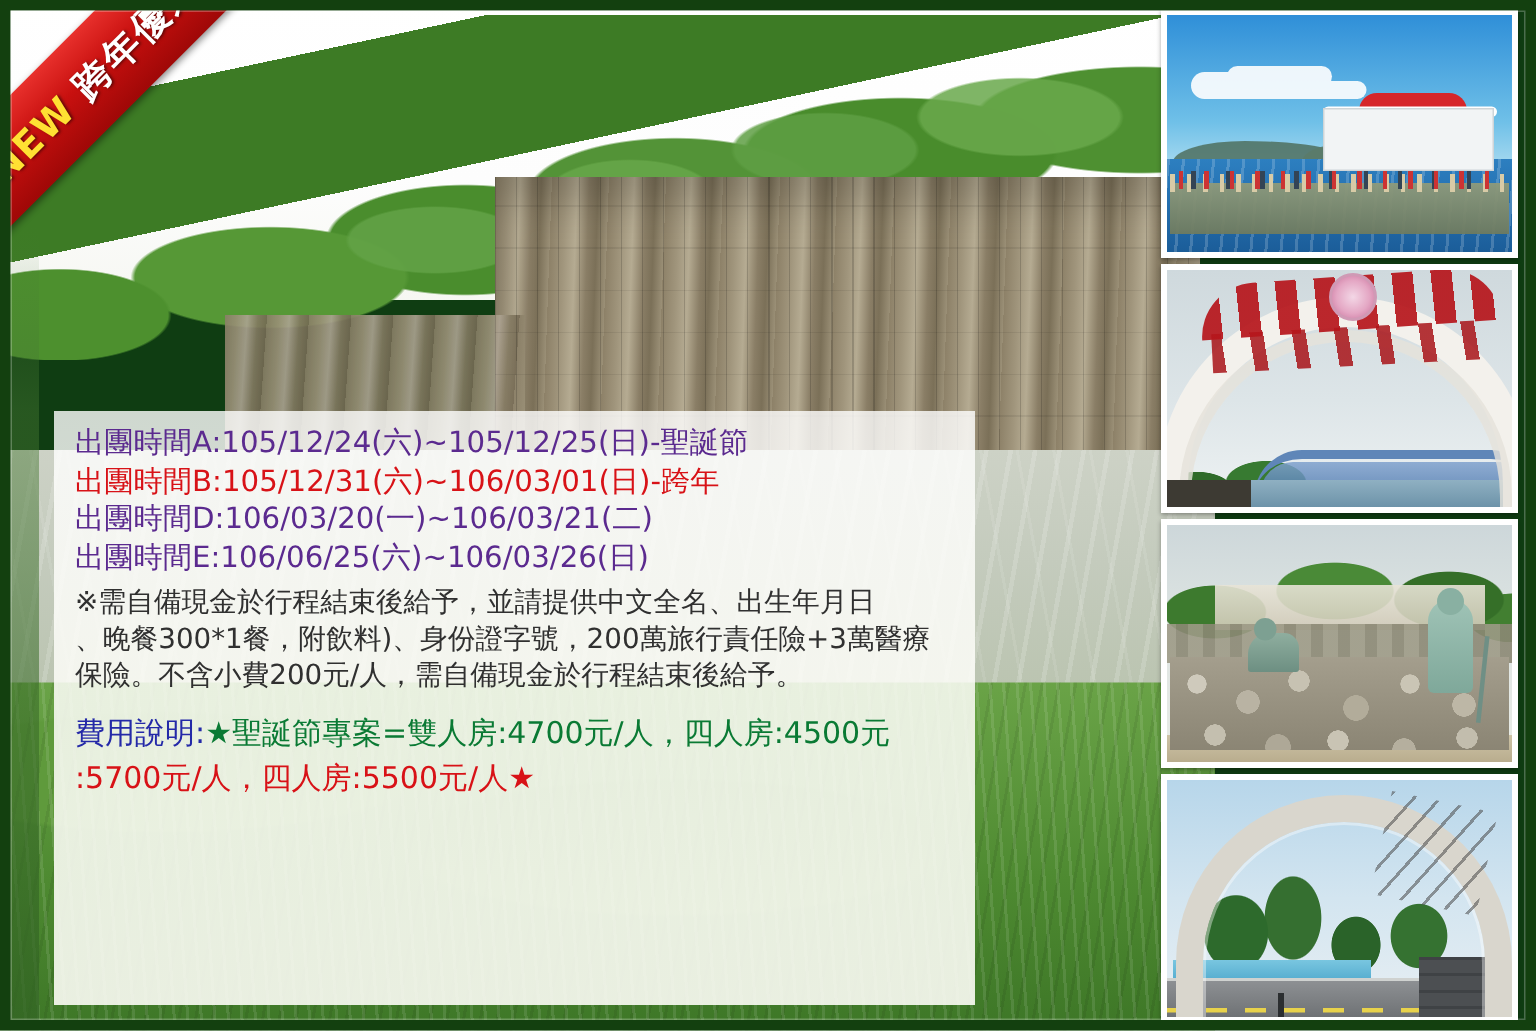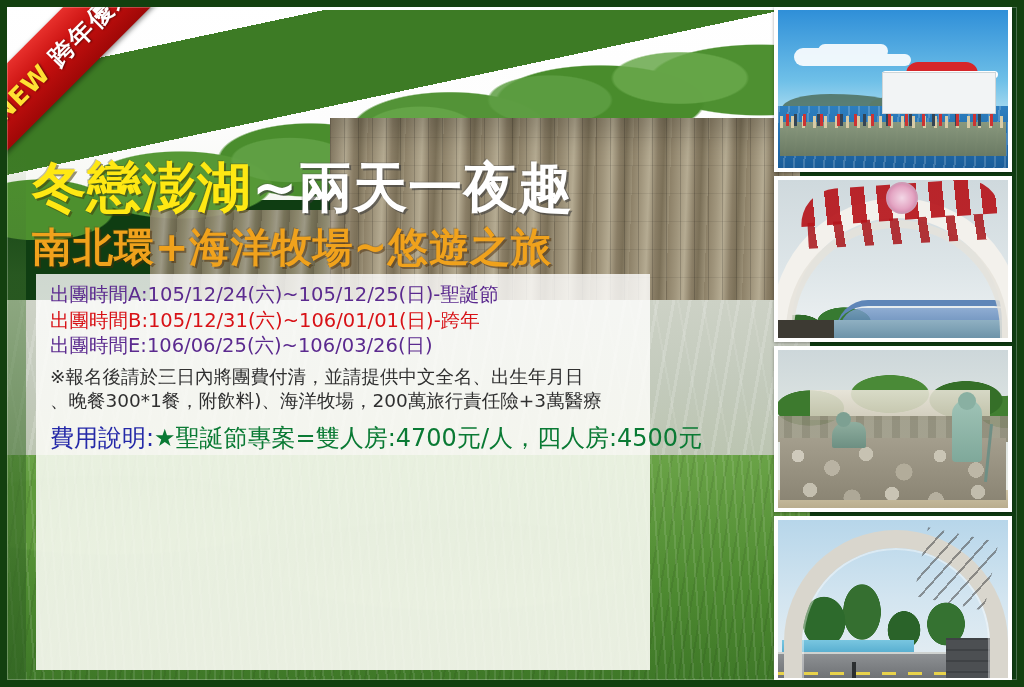--- a/index.html
+++ b/index.html
@@ -154,21 +154,21 @@
   .c-red{color:#d81217;}
   .c-blue{color:#2429a8;}
   .c-green{color:#0a7a34;}
 
   .notes{margin-top:6px;}
   .nline{
     font-size:18.5px;line-height:24.5px;color:#303030;white-space:nowrap;
   }
   .prices{margin-top:9px;}
   .pline{
-    font-size:24px;line-height:30px;white-space:nowrap;font-weight:500;
+    font-size:20px;line-height:30px;white-space:nowrap;font-weight:500;
   }
 
   
   .photos{
     position:absolute;right:8px;top:6px;width:242px;height:675px;
   }
   .photo{
     position:absolute;left:0;width:238px;
     border:4px solid #ffffff;
     box-sizing:border-box;
@@ -318,43 +318,42 @@
 
   <div class="ribbon-wrap">
     <div class="ribbon-tail-l"></div>
     <div class="ribbon-tail-r"></div>
     <div class="ribbon">
       <span class="rb-new">NEW</span>
       <span class="rb-txt">跨年優選</span>
     </div>
   </div>
 
-  <div class="headline">
-    <div class="title-main">
-      <span class="t-yellow">冬戀澎湖</span><span class="t-white">~兩天一夜趣</span>
-    </div>
-    <div class="title-sub">南北環+海洋牧場~悠遊之旅</div>
-  </div>
 
   <div class="panel">
 
     <div class="dates">
       <div class="dline c-purple">出團時間A:105/12/24(六)~105/12/25(日)-聖誕節</div>
-      <div class="dline c-red">出團時間B:105/12/31(六)~106/01/01(日)-跨年</div>
+      <div class="dline c-red">出團時間B:105/12/31(六)~106/03/01(日)-跨年</div>
+      <div class="dline c-purple">出團時間D:106/03/20(一)~106/03/21(二)</div>
       <div class="dline c-purple">出團時間E:106/06/25(六)~106/03/26(日)</div>
     </div>
 
     <div class="notes">
-      <div class="nline">※報名後請於三日內將團費付清，並請提供中文全名、出生年月日</div>
-      <div class="nline">、晚餐300*1餐，附飲料)、海洋牧場，200萬旅行責任險+3萬醫療</div>
+      <div class="nline">※需自備現金於行程結束後給予，並請提供中文全名、出生年月日</div>
+      <div class="nline">、晚餐300*1餐，附飲料)、身份證字號，200萬旅行責任險+3萬醫療</div>
+      <div class="nline">保險。不含小費200元/人，需自備現金於行程結束後給予。</div>
     </div>
 
     <div class="prices">
       <div class="pline">
         <span class="c-blue">費用說明:</span><span class="c-green">★聖誕節專案=雙人房:4700元/人，四人房:4500元</span>
+      </div>
+      <div class="pline">
+        <span class="c-red">:5700元/人，四人房:5500元/人★</span>
       </div>
     </div>
 
   </div>
 
   <div class="photos">
 
     <div class="photo ph1">
       <div class="ph-inner">
         <div class="p1-sky"></div>

